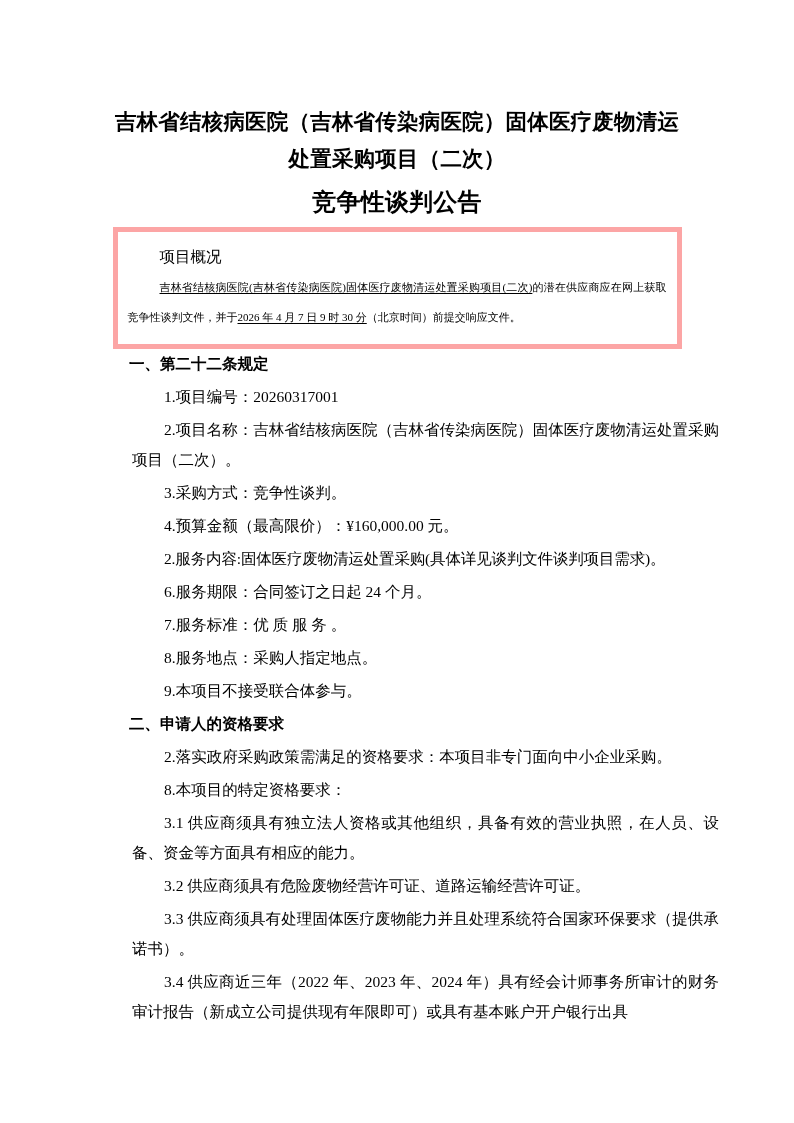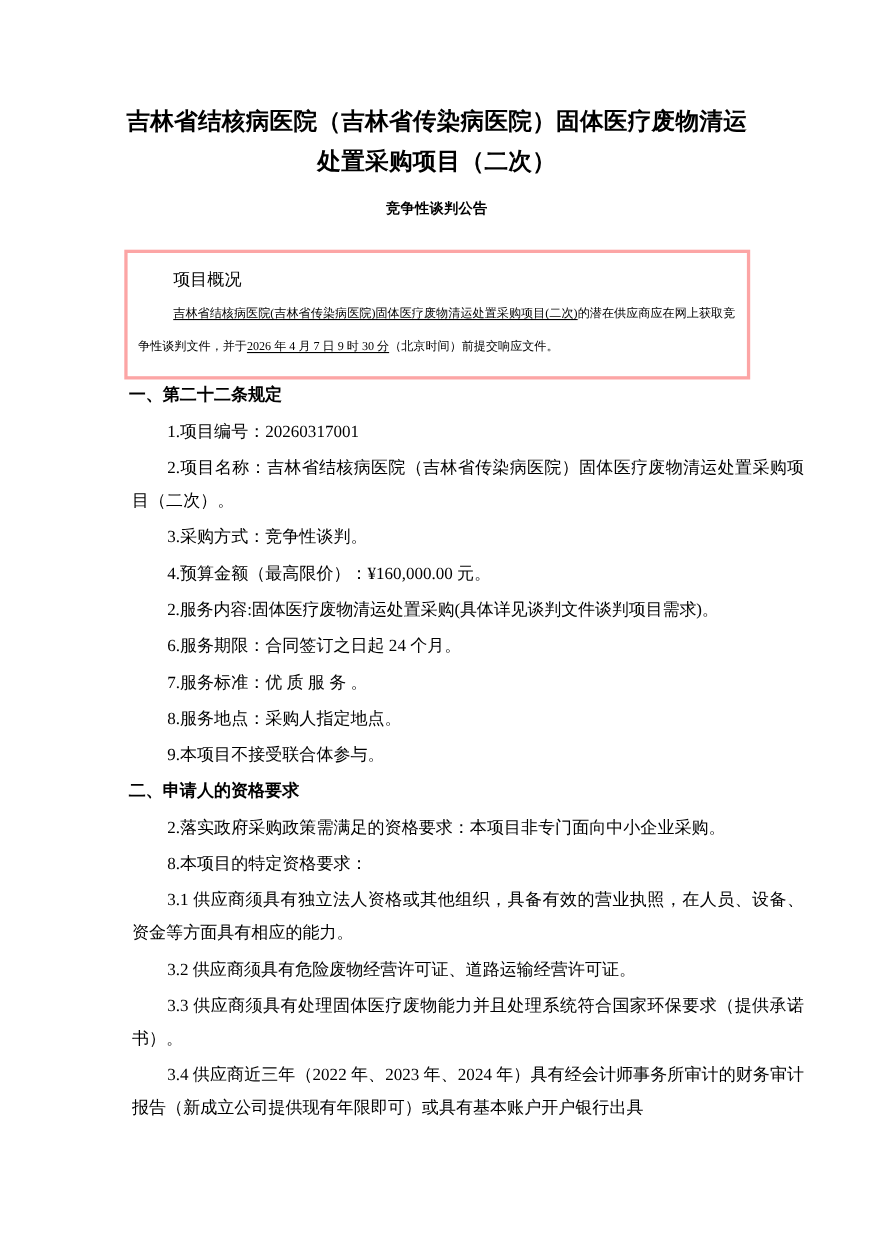--- a/index.html
+++ b/index.html
@@ -12,55 +12,55 @@
     height: 1123px;
     font-family: "Liberation Serif", "DejaVu Serif", serif;
     color: #000000;
     -webkit-font-smoothing: antialiased;
   }
   .page {
     position: relative;
     width: 794px;
     height: 1123px;
     box-sizing: border-box;
-    padding: 4px;
+    padding: 16px;
     overflow: hidden;
     background: #ffffff;
   }
 
   
   .title-block {
     margin: 0;
     padding-top: 88px;
   }
   .doc-title {
     font-size: 21.5px;
     font-weight: bold;
     line-height: 37px;
     text-align: center;
     letter-spacing: 0.2px;
     margin: 0 auto;
     width: 600px;
     font-family: "Liberation Serif", "DejaVu Serif", serif;
   }
   .doc-subtitle {
-    font-size: 13px;
+    font-size: 24px;
     font-weight: bold;
     line-height: 36px;
     text-align: center;
     margin: 6px 0 0 0;
     letter-spacing: 0.2px;
   }
 
   
   .overview-box {
     box-sizing: border-box;
-    margin: 19px auto 0 auto;
+    margin: 7px auto 0 auto;
     width: 569px;
-    border: 3px solid #fca5a5;
+    border: 5px solid #fca5a5;
     padding: 10px 10px 12px 10px;
     min-height: 118px;
   }
   .overview-label {
     font-size: 15.5px;
     line-height: 30px;
     text-indent: 32px;
     margin: 0;
   }
   .overview-body {

